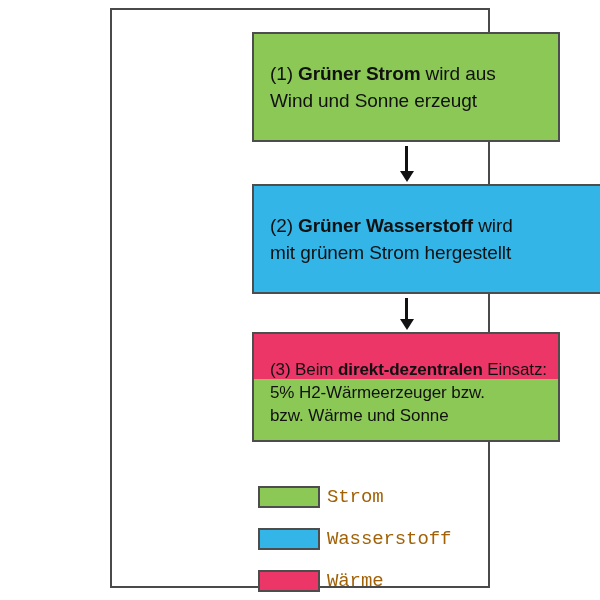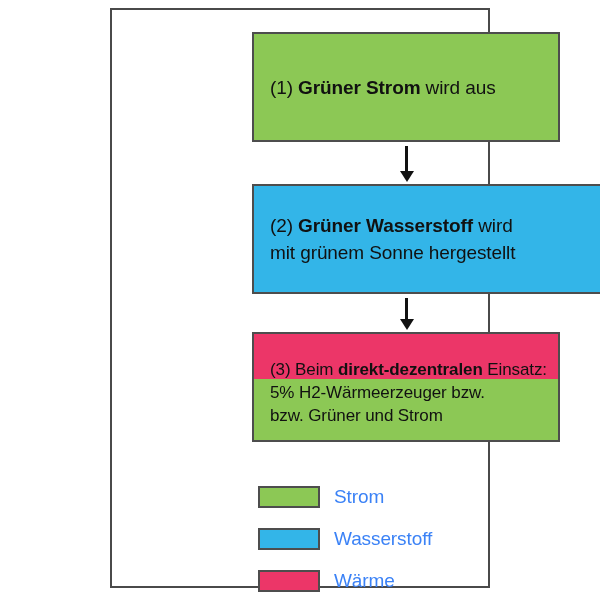--- a/index.html
+++ b/index.html
@@ -148,65 +148,67 @@
     height: 42px;
   }
   .legend-swatch {
     width: 62px;
     height: 22px;
     border: 2px solid #4d4d4d;
     box-sizing: border-box;
     flex: 0 0 auto;
   }
   .legend-label {
-    margin-left: 14px;
+    margin-left: 7px;
     font-size: 19px;
-    color: #3b82f6;
+    color: #a16207;
     letter-spacing: -0.1px;
+    font-family: Liberation Mono, monospace;
   }
 </style>
 </head>
 <body>
 
 <div id="canvas">
 
   <div class="frame">
 
     <div class="flow-box" id="box1">
       <div class="fill-a"></div>
       <div class="box-text">
         <span class="line"><span>(1) </span><b>Grüner Strom</b><span> wird aus</span></span>
+        <span class="line"><span>Wind und Sonne erzeugt</span></span>
       </div>
     </div>
 
     <div class="arrow" id="arrow1">
       <div class="shaft"></div>
       <div class="head"></div>
     </div>
 
     <div class="flow-box" id="box2">
       <div class="fill-a"></div>
       <div class="box-text">
         <span class="line"><span>(2) </span><b>Grüner Wasserstoff</b><span> wird</span></span>
-        <span class="line"><span>mit grünem Sonne hergestellt</span></span>
+        <span class="line"><span>mit grünem Strom hergestellt</span></span>
       </div>
     </div>
 
     <div class="arrow" id="arrow2">
       <div class="shaft"></div>
       <div class="head"></div>
     </div>
 
     <div class="flow-box" id="box3">
       <div class="fill-a"></div>
       <div class="fill-b"></div>
       <div class="box-text">
         <span class="line"><span>(3) Beim </span><b>direkt-dezentralen</b><span> Einsatz:</span></span>
         <span class="line"><span>5% H2-Wärmeerzeuger bzw.</span></span>
-        <span class="line"><span>bzw. Grüner und Strom</span></span>
+        <span class="line"><span>bzw. Wärme und Sonne</span></span>
       </div>
     </div>
 
     <div class="legend">
 
       <div class="legend-row">
         <div class="legend-swatch" style="background:#8cc855"></div>
         <div class="legend-label">Strom</div>
       </div>
 

